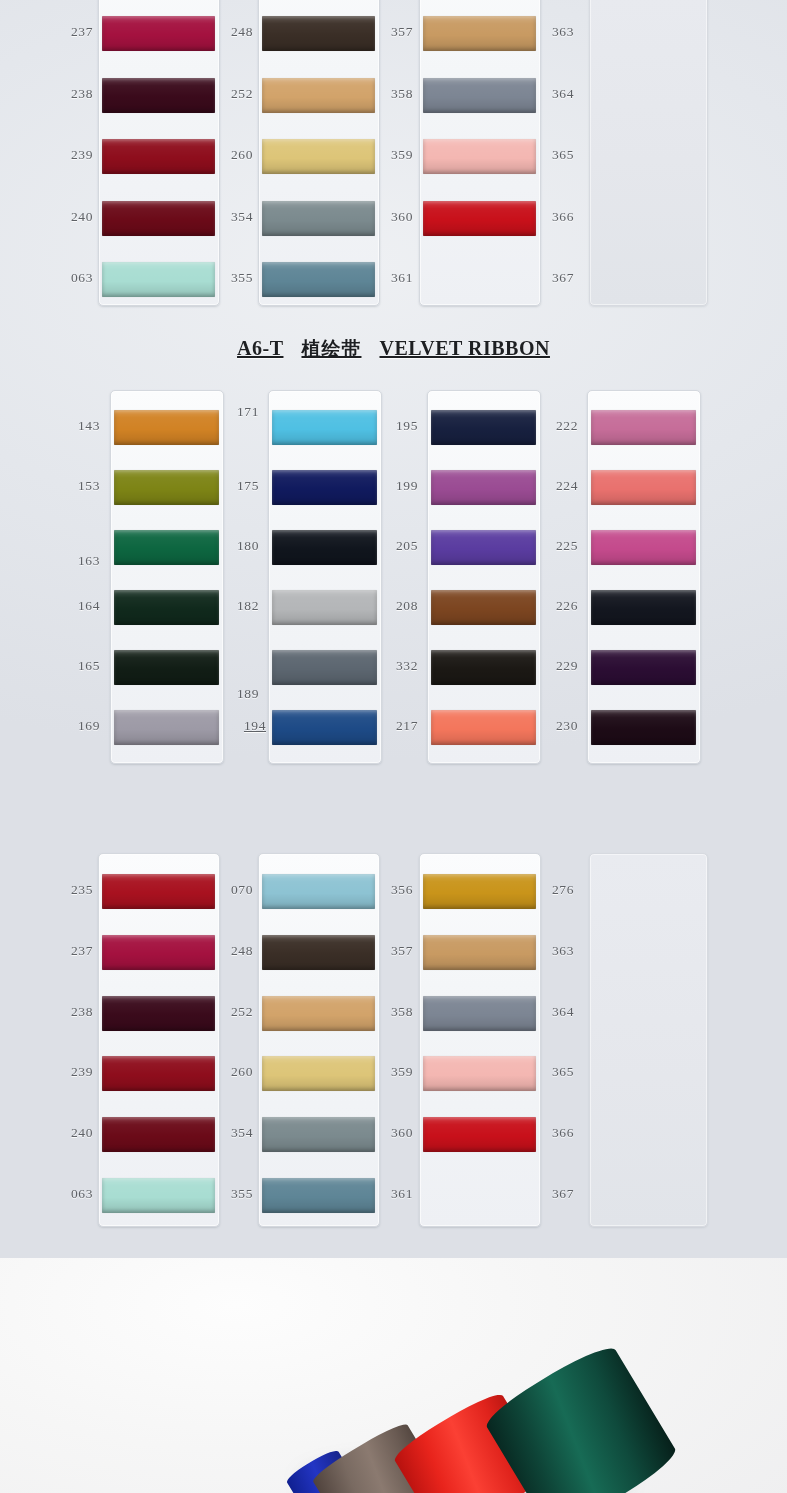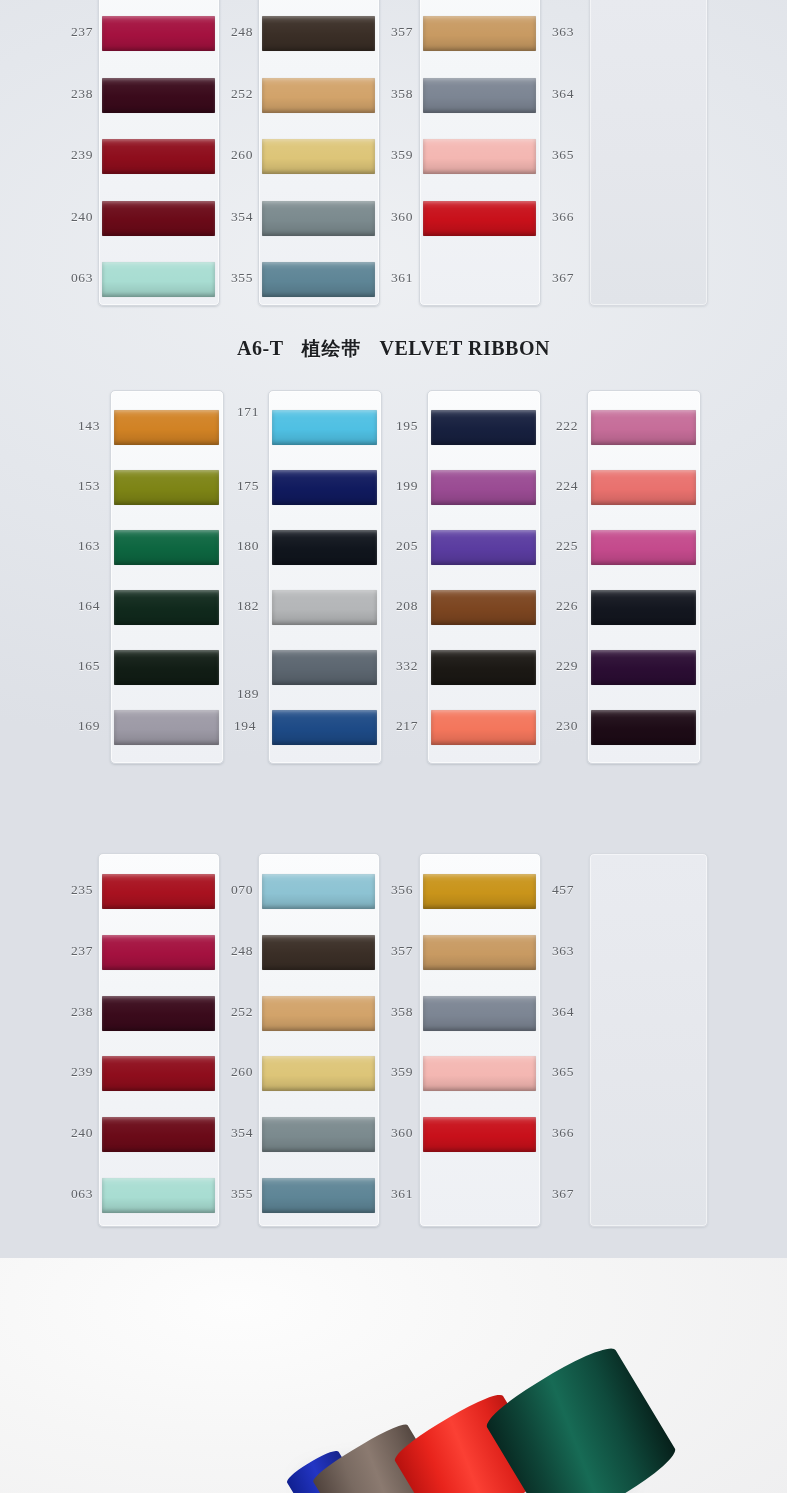--- a/index.html
+++ b/index.html
@@ -127,50 +127,50 @@
         <div class="ribbon" style="left: 423px; width: 113px; top: 200.5px; height: 35px; background: rgb(200, 16, 26);"></div>
         <div class="lbl" style="left: 367px; width: 46px; top: 270px;">361</div>
         <div class="card empty" style="left: 589px; top: -58px; width: 117px; height: 362px;"></div>
         <div class="lbl" style="left: 528px; width: 46px; top: 24px;">363</div>
         <div class="lbl" style="left: 528px; width: 46px; top: 85.5px;">364</div>
         <div class="lbl" style="left: 528px; width: 46px; top: 147px;">365</div>
         <div class="lbl" style="left: 528px; width: 46px; top: 208.5px;">366</div>
         <div class="lbl" style="left: 528px; width: 46px; top: 270px;">367</div>
       </div>
 
-    <div class="title" style="top:336px;">
+    <div class="title" style="top:336px;text-decoration:underline;">
       <span>A6-T</span><span class="sp"></span><span class="cn">植绘带</span><span class="sp"></span><span>VELVET RIBBON</span>
     </div>
 
     <div id="sec1" class="block">
         <div class="card" style="left: 110px; top: 390px; width: 112px; height: 372px;"></div>
         <div class="lbl" style="left: 54px; width: 46px; top: 418px;">143</div>
         <div class="ribbon" style="left: 114px; width: 105px; top: 410px; height: 35px; background: rgb(209, 130, 36);"></div>
         <div class="lbl" style="left: 54px; width: 46px; top: 478px;">153</div>
         <div class="ribbon" style="left: 114px; width: 105px; top: 470px; height: 35px; background: rgb(125, 132, 21);"></div>
-        <div class="lbl" style="left: 54px; width: 46px; top: 538px;">163</div>
+        <div class="lbl" style="left: 54px; width: 46px; top: 553px;">163</div>
         <div class="ribbon" style="left: 114px; width: 105px; top: 530px; height: 35px; background: rgb(13, 102, 64);"></div>
         <div class="lbl" style="left: 54px; width: 46px; top: 598px;">164</div>
         <div class="ribbon" style="left: 114px; width: 105px; top: 590px; height: 35px; background: rgb(16, 41, 28);"></div>
         <div class="lbl" style="left: 54px; width: 46px; top: 658px;">165</div>
         <div class="ribbon" style="left: 114px; width: 105px; top: 650px; height: 35px; background: rgb(17, 29, 21);"></div>
         <div class="lbl" style="left: 54px; width: 46px; top: 718px;">169</div>
         <div class="ribbon" style="left: 114px; width: 105px; top: 710px; height: 35px; background: rgb(157, 154, 166);"></div>
         <div class="card" style="left: 268px; top: 390px; width: 112px; height: 372px;"></div>
         <div class="lbl" style="left: 213px; width: 46px; top: 404px;">171</div>
         <div class="ribbon" style="left: 272px; width: 105px; top: 410px; height: 35px; background: rgb(79, 192, 227);"></div>
         <div class="lbl" style="left: 213px; width: 46px; top: 478px;">175</div>
         <div class="ribbon" style="left: 272px; width: 105px; top: 470px; height: 35px; background: rgb(16, 26, 94);"></div>
         <div class="lbl" style="left: 213px; width: 46px; top: 538px;">180</div>
         <div class="ribbon" style="left: 272px; width: 105px; top: 530px; height: 35px; background: rgb(16, 21, 29);"></div>
         <div class="lbl" style="left: 213px; width: 46px; top: 598px;">182</div>
         <div class="ribbon" style="left: 272px; width: 105px; top: 590px; height: 35px; background: rgb(180, 182, 184);"></div>
         <div class="lbl" style="left: 213px; width: 46px; top: 658px; margin-top: 28px;">189</div>
         <div class="ribbon" style="left: 272px; width: 105px; top: 650px; height: 35px; background: rgb(92, 102, 112);"></div>
-        <div class="lbl" style="left: 210px; width: 46px; top: 718px;">194</div>
+        <div class="lbl" style="left: 220px; width: 46px; top: 718px; text-decoration: underline;">194</div>
         <div class="ribbon" style="left: 272px; width: 105px; top: 710px; height: 35px; background: rgb(29, 74, 134);"></div>
         <div class="card" style="left: 427px; top: 390px; width: 112px; height: 372px;"></div>
         <div class="lbl" style="left: 372px; width: 46px; top: 418px;">195</div>
         <div class="ribbon" style="left: 431px; width: 105px; top: 410px; height: 35px; background: rgb(23, 32, 63);"></div>
         <div class="lbl" style="left: 372px; width: 46px; top: 478px; text-align: right;">199</div>
         <div class="ribbon" style="left: 431px; width: 105px; top: 470px; height: 35px; background: rgb(154, 75, 147);"></div>
         <div class="lbl" style="left: 372px; width: 46px; top: 538px;">205</div>
         <div class="ribbon" style="left: 431px; width: 105px; top: 530px; height: 35px; background: rgb(90, 60, 160);"></div>
         <div class="lbl" style="left: 372px; width: 46px; top: 598px;">208</div>
         <div class="ribbon" style="left: 431px; width: 105px; top: 590px; height: 35px; background: rgb(124, 69, 32);"></div>
@@ -225,21 +225,21 @@
         <div class="lbl" style="left: 367px; width: 46px; top: 942.8px;">357</div>
         <div class="ribbon" style="left: 423px; width: 113px; top: 934.8px; height: 35px; background: rgb(200, 154, 98);"></div>
         <div class="lbl" style="left: 367px; width: 46px; top: 1003.6px;">358</div>
         <div class="ribbon" style="left: 423px; width: 113px; top: 995.6px; height: 35px; background: rgb(124, 133, 147);"></div>
         <div class="lbl" style="left: 367px; width: 46px; top: 1064.4px;">359</div>
         <div class="ribbon" style="left: 423px; width: 113px; top: 1056.4px; height: 35px; background: rgb(244, 183, 178);"></div>
         <div class="lbl" style="left: 367px; width: 46px; top: 1125.2px;">360</div>
         <div class="ribbon" style="left: 423px; width: 113px; top: 1117.2px; height: 35px; background: rgb(200, 16, 26);"></div>
         <div class="lbl" style="left: 367px; width: 46px; top: 1186px;">361</div>
         <div class="card empty" style="left: 589px; top: 853px; width: 117px; height: 372px;"></div>
-        <div class="lbl" style="left: 528px; width: 46px; top: 882px;">457</div>
+        <div class="lbl" style="left: 528px; width: 46px; top: 882px;">276</div>
         <div class="lbl" style="left: 528px; width: 46px; top: 942.8px;">363</div>
         <div class="lbl" style="left: 528px; width: 46px; top: 1003.6px;">364</div>
         <div class="lbl" style="left: 528px; width: 46px; top: 1064.4px;">365</div>
         <div class="lbl" style="left: 528px; width: 46px; top: 1125.2px;">366</div>
         <div class="lbl" style="left: 528px; width: 46px; top: 1186px;">367</div>
       </div>
 
   </div>
 
   <div class="photo">

